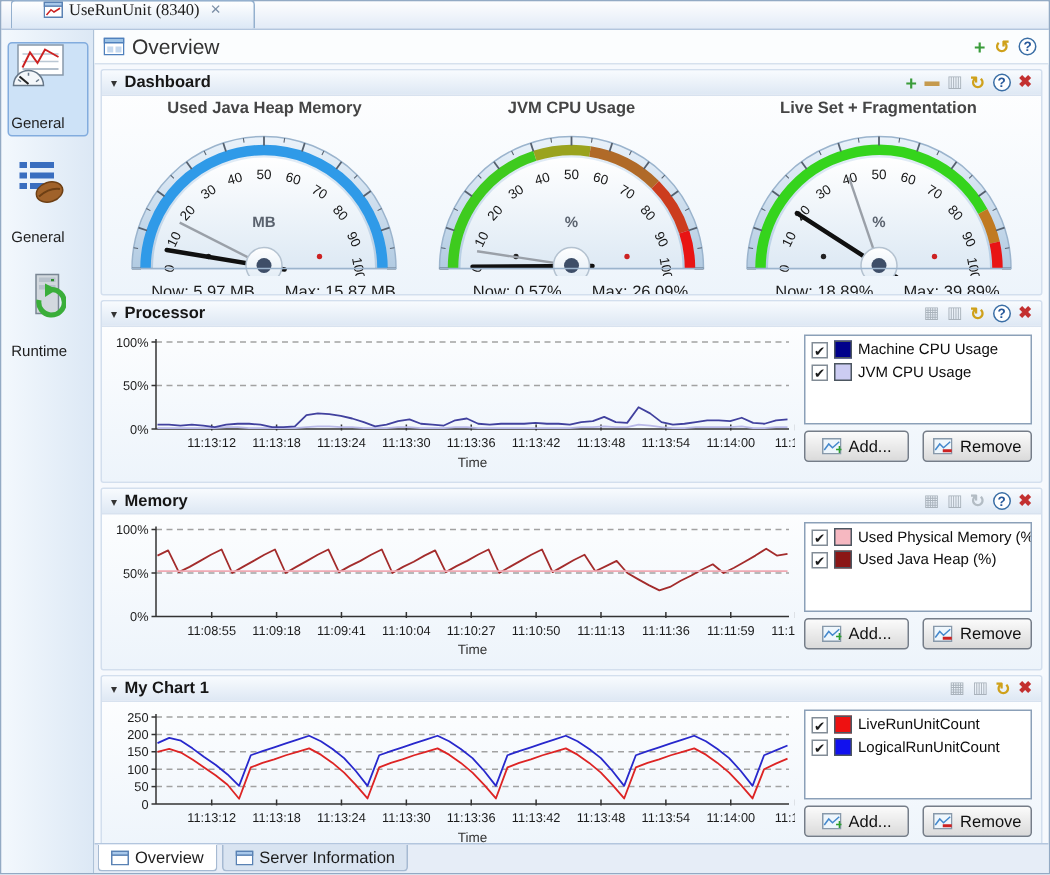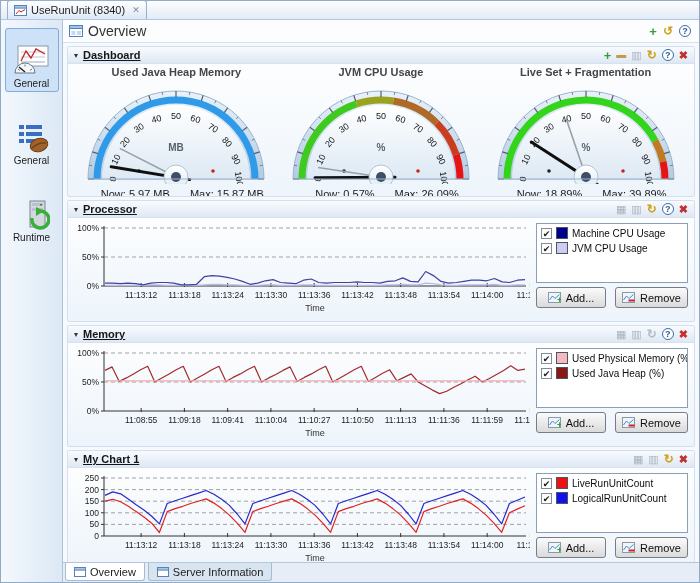--- a/index.html
+++ b/index.html
@@ -2,37 +2,37 @@
 <html><head>
 <meta charset="utf-8">
 <style>
   html,body{margin:0;padding:0;background:#dfe8f2;}
   body{width:700px;height:583px;overflow:hidden;font-family:"Liberation Sans",sans-serif;}
   *{box-sizing:border-box;}
   .window{width:700px;height:583px;display:flex;flex-direction:column;border:1px solid #93aac4;background:#eef3fa;}
 
   
   .top-strip{height:19px;flex:0 0 19px;background:linear-gradient(#fdfdfe,#e2ebf7);border-bottom:1px solid #b3c6de;display:flex;align-items:flex-end;padding-left:6px;}
-  .tab-top{height:19px;display:flex;align-items:center;gap:4px;padding:0 6px;background:linear-gradient(#ffffff,#dcE8f6);border:1px solid #94b0ce;border-bottom:none;border-radius:3px 3px 0 0;font-size:11px;color:#1d1d1d;}
+  .tab-top{height:19px;display:flex;gap:4px;padding:0 21px;background:linear-gradient(#ffffff,#dcE8f6);border:1px solid #94b0ce;border-bottom:none;border-radius:3px 3px 0 0;font-size:11px;color:#1d1d1d;font-family:Liberation Serif, serif;}
   .tab-close{color:#7b8ea6;font-size:9px;margin-left:3px;cursor:pointer;}
 
   .body{flex:1;display:flex;min-height:0;}
   .sidebar{width:62px;flex:0 0 62px;background:linear-gradient(90deg,#f3f8fd,#dce8f5);border-right:1px solid #aec2d8;display:flex;flex-direction:column;align-items:center;padding-top:8px;gap:13px;}
-  .side-item{display:flex;flex-direction:column;align-items:center;gap:1px;font-size:10px;color:#1d1d1d;padding:16px 2px 2px;border:1px solid transparent;border-radius:3px;width:54px;cursor:pointer;}
+  .side-item{display:flex;flex-direction:column;gap:16px;font-size:10px;color:#1d1d1d;padding:0 2px 2px;border:1px solid transparent;border-radius:3px;width:54px;cursor:pointer;}
   .side-item.selected{background:#cde2f7;border-color:#82acde;}
 
   .main{flex:1;display:flex;flex-direction:column;min-width:0;background:#f6f9fd;}
   .ov-header{height:23px;flex:0 0 23px;display:flex;align-items:center;padding:0 8px 0 6px;background:#fbfdfe;border-bottom:1px solid #d6e1ee;}
   .ov-title{font-size:14px;color:#333;margin-left:5px;flex:1;}
   .icon-row{display:flex;gap:6px;align-items:center;}
 
   .sections{flex:1;min-height:0;padding:3px 4px 0;display:flex;flex-direction:column;}
   .section{border:1px solid #d3dfee;border-radius:2px;margin-bottom:3px;background:linear-gradient(#ffffff,#edf4fb);display:flex;flex-direction:column;overflow:hidden;}
   .sec-header{height:17px;flex:0 0 17px;display:flex;align-items:center;gap:5px;padding:0 6px;background:linear-gradient(#f8fbfe,#deE8f4);border-bottom:1px solid #d8e2ef;}
-  .sec-title{font-size:11px;font-weight:bold;color:#161616;text-decoration:underline;}
+  .sec-title{font-size:11px;font-weight:bold;color:#161616;}
   .twistie{font-size:8px;color:#333;}
   .sec-icons{margin-left:auto;display:flex;gap:5px;align-items:center;}
 
   .ic{font-size:11px;line-height:1;cursor:pointer;}
   .ic-add{color:#3a9c3a;font-weight:bold;font-size:13px;}
   .ic-remove{color:#c59a4e;font-size:10px;}
   .ic-refresh{color:#cfa11b;font-weight:bold;font-size:12px;}
   .ic-refresh.disabled{color:#b3bcC4;}
   .ic-reset{color:#cfa11b;font-weight:bold;font-size:12px;}
   .ic-help{width:12px;height:12px;border:1px solid #3a6ea5;border-radius:50%;color:#27589a;font-size:9px;display:flex;align-items:center;justify-content:center;font-weight:bold;background:#fff;}

